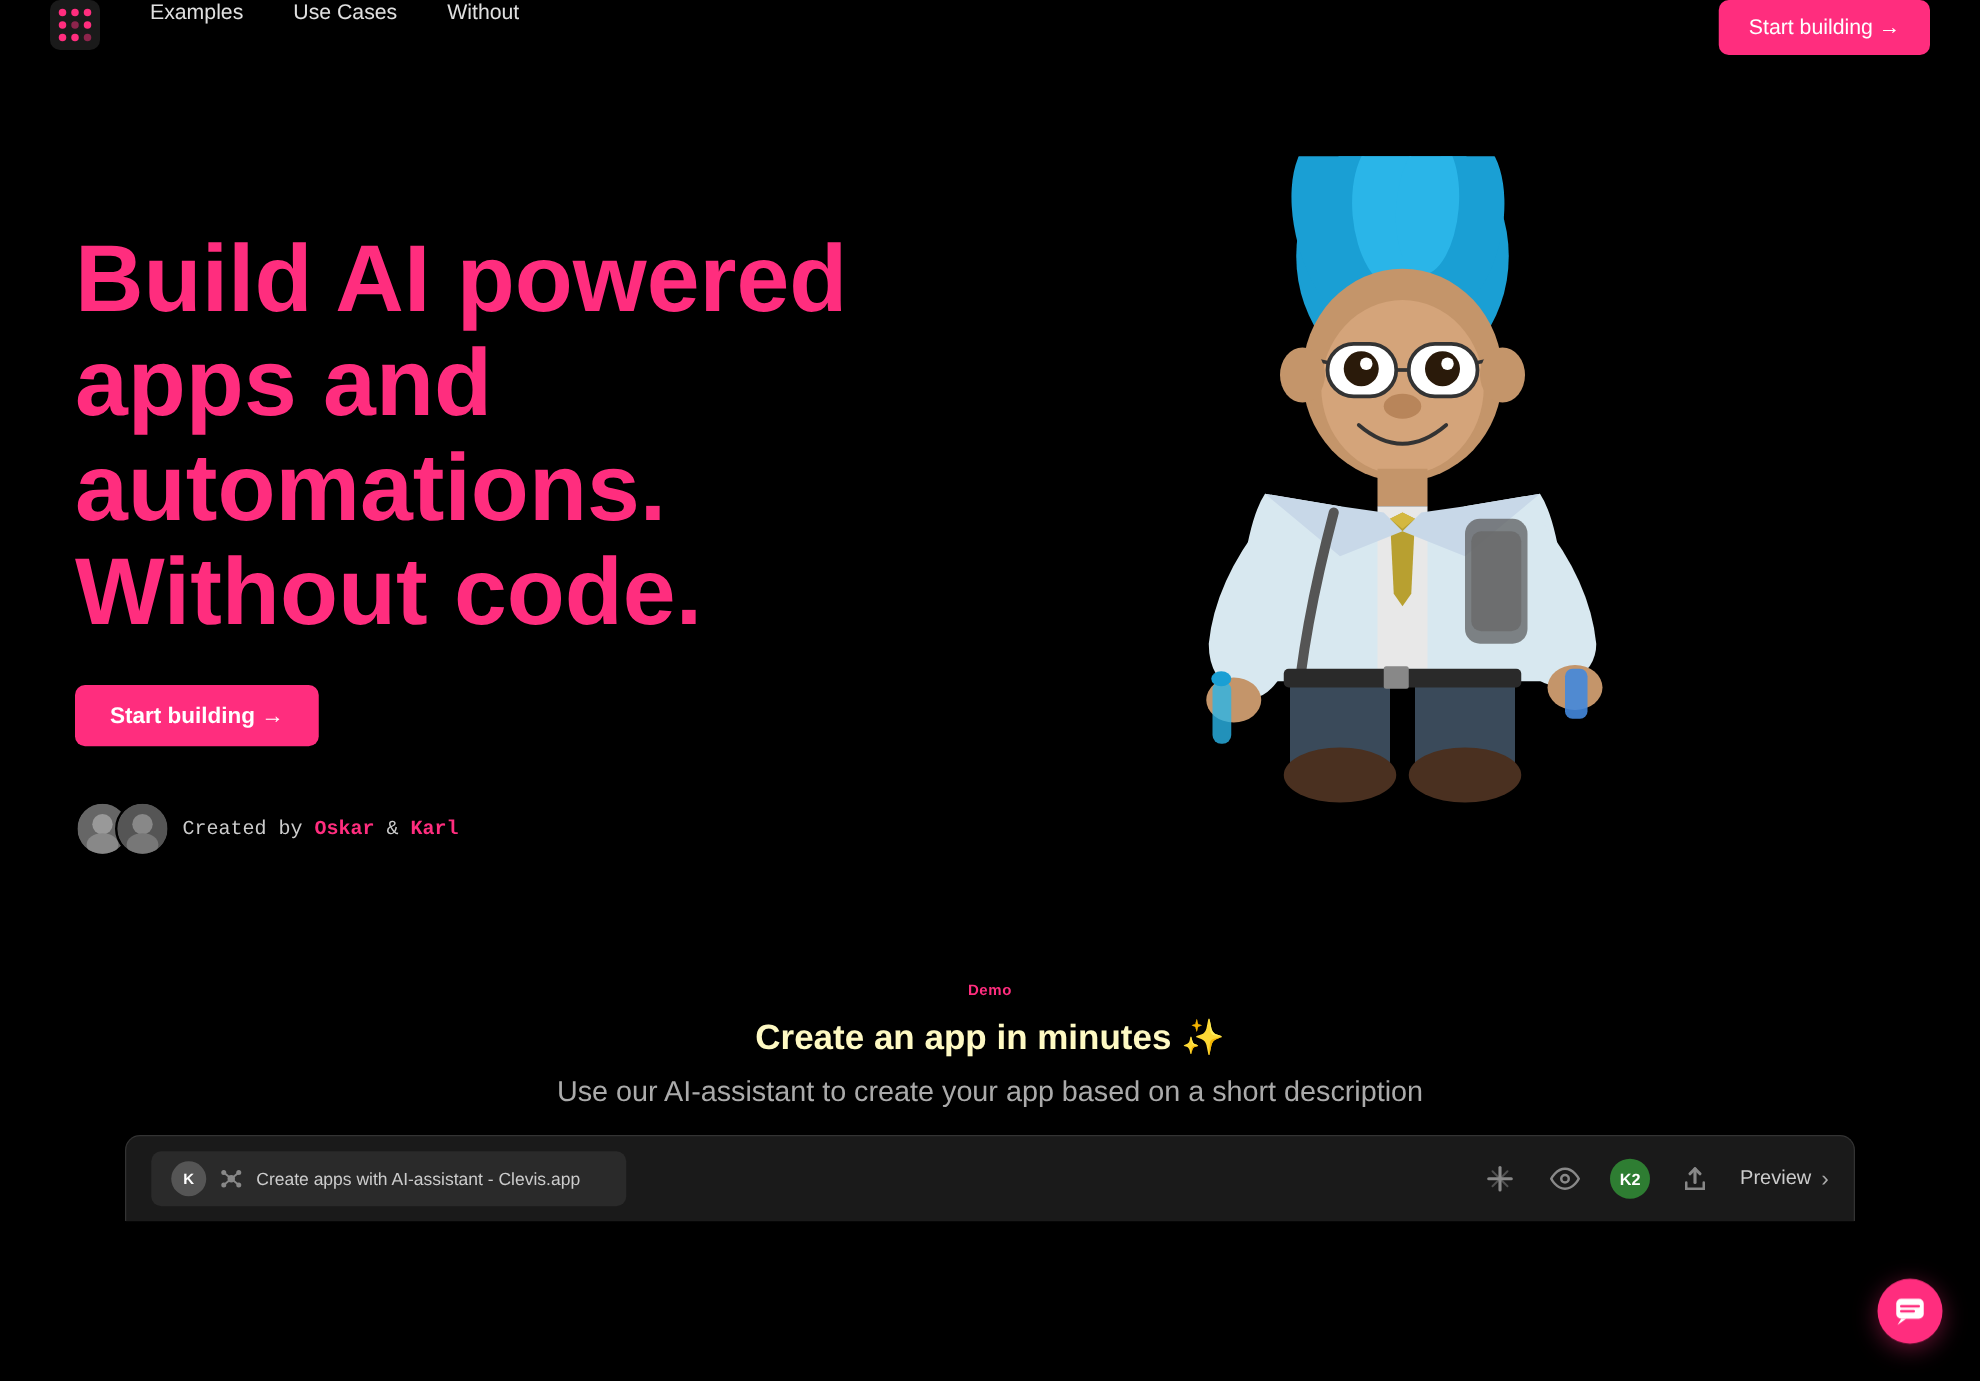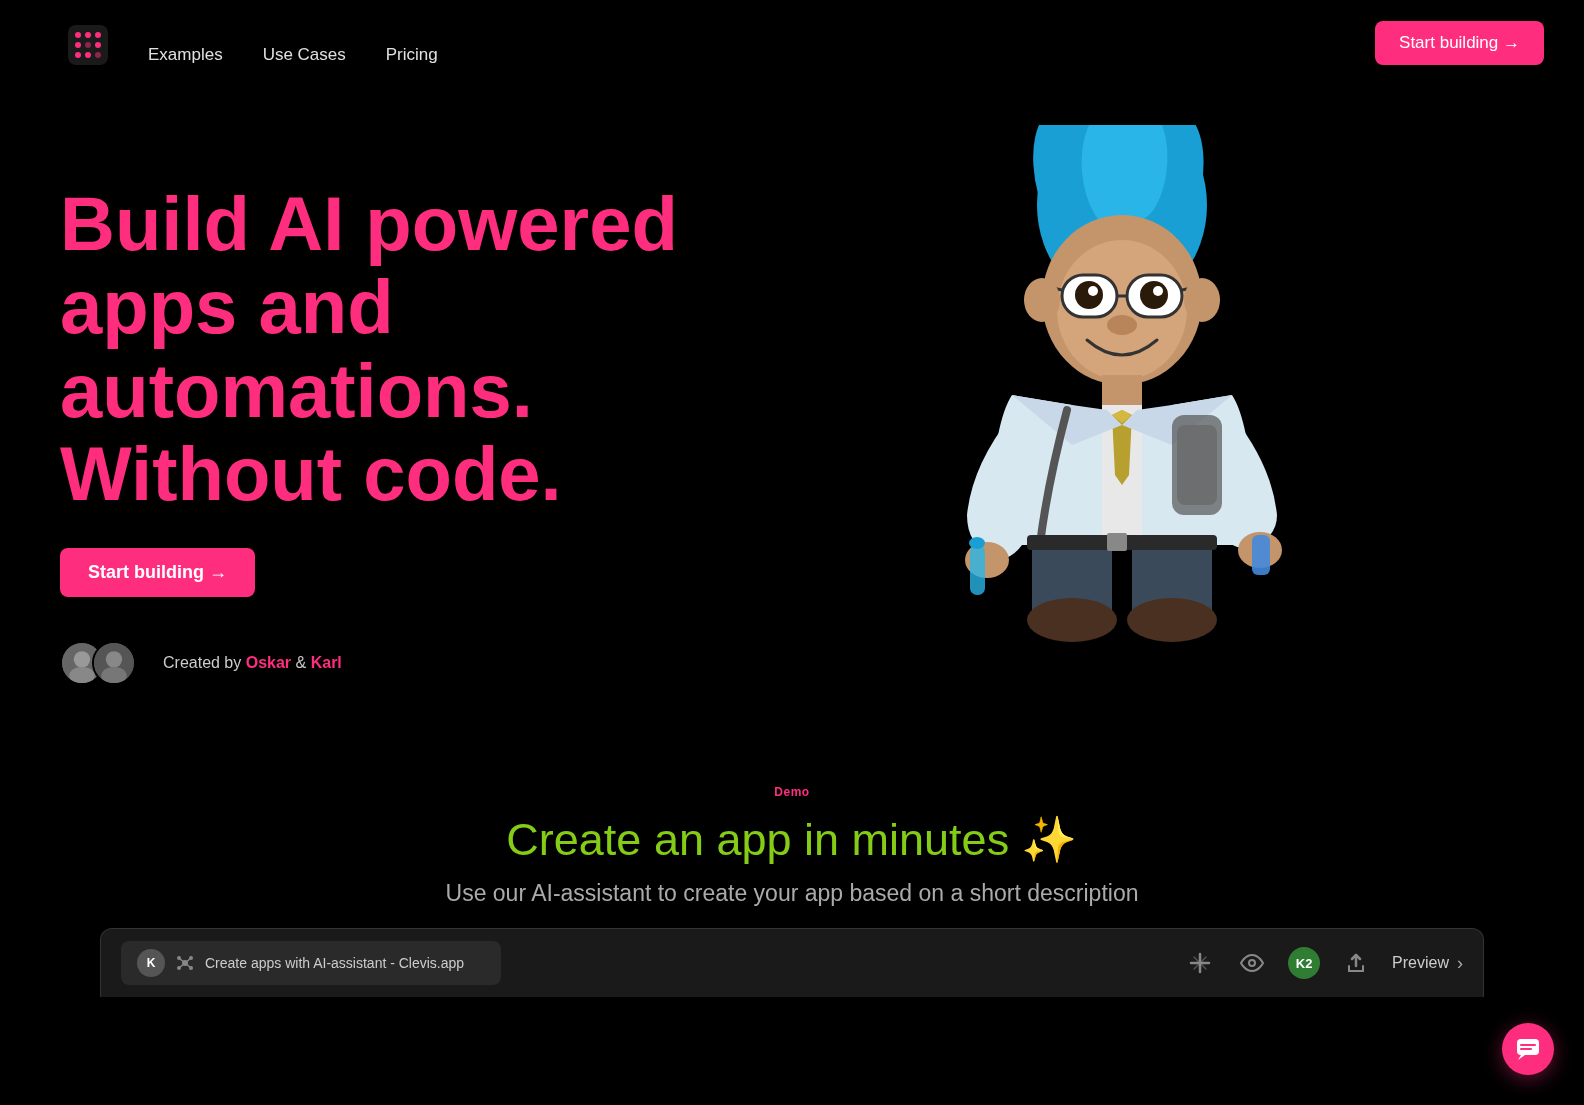--- a/index.html
+++ b/index.html
@@ -9,27 +9,26 @@
       color: #fff;
       font-family: -apple-system, BlinkMacSystemFont, 'Segoe UI', sans-serif;
       width: 1584px;
       min-height: 1105px;
       overflow-x: hidden;
     }
 
     
     nav {
       display: flex;
-      align-items: flex-end;
+      align-items: flex-start;
       padding: 0 40px;
       height: 65px;
       background: #000;
       position: relative;
       z-index: 10;
-      margin-left: 28px;
     }
 
     .nav-logo {
       display: flex;
       align-items: center;
       margin-right: 40px;
     }
 
     .logo-icon {
       width: 40px;
@@ -106,21 +105,22 @@
       cursor: pointer;
       display: inline-flex;
       align-items: center;
       gap: 8px;
       margin-bottom: 44px;
     }
 
     .creator-row {
       display: flex;
       align-items: center;
-      gap: 27px;
+      gap: 10px;
+      font-family: Liberation Mono, monospace;
     }
 
     .avatar-group {
       display: flex;
       align-items: center;
     }
 
     .avatar {
       width: 44px;
       height: 44px;
@@ -176,23 +176,23 @@
 
     .demo-label {
       color: #ff2d7e;
       font-size: 12px;
       font-weight: 600;
       margin-bottom: 14px;
       letter-spacing: 0.5px;
     }
 
     .demo-title {
-      font-size: 45px;
-      font-weight: 400;
-      color: #84cc16;
+      font-size: 28px;
+      font-weight: 700;
+      color: #fef9c3;
       margin-bottom: 14px;
     }
 
     .demo-subtitle {
       font-size: 23px;
       color: #aaa;
       margin-bottom: 21px;
     }
 
     
@@ -316,21 +316,21 @@
       <circle cx="30" cy="20" r="3" fill="#ff2d7e"></circle>
       <circle cx="10" cy="30" r="3" fill="#ff2d7e"></circle>
       <circle cx="20" cy="30" r="3" fill="#ff2d7e"></circle>
       <circle cx="30" cy="30" r="3" fill="#ff2d7e" opacity="0.5"></circle>
     </svg>
   </div>
 
   <div class="nav-links">
     <a class="nav-link">Examples</a>
     <a class="nav-link">Use Cases</a>
-    <a class="nav-link">Pricing</a>
+    <a class="nav-link">Without</a>
   </div>
 
   <button class="nav-cta">Start building →</button>
 </nav>
 
 <section class="hero">
   <div class="hero-content">
     <h1 class="hero-title">Build AI powered apps and automations. Without code.</h1>
 
     <button class="hero-cta-btn">Start building →</button>

